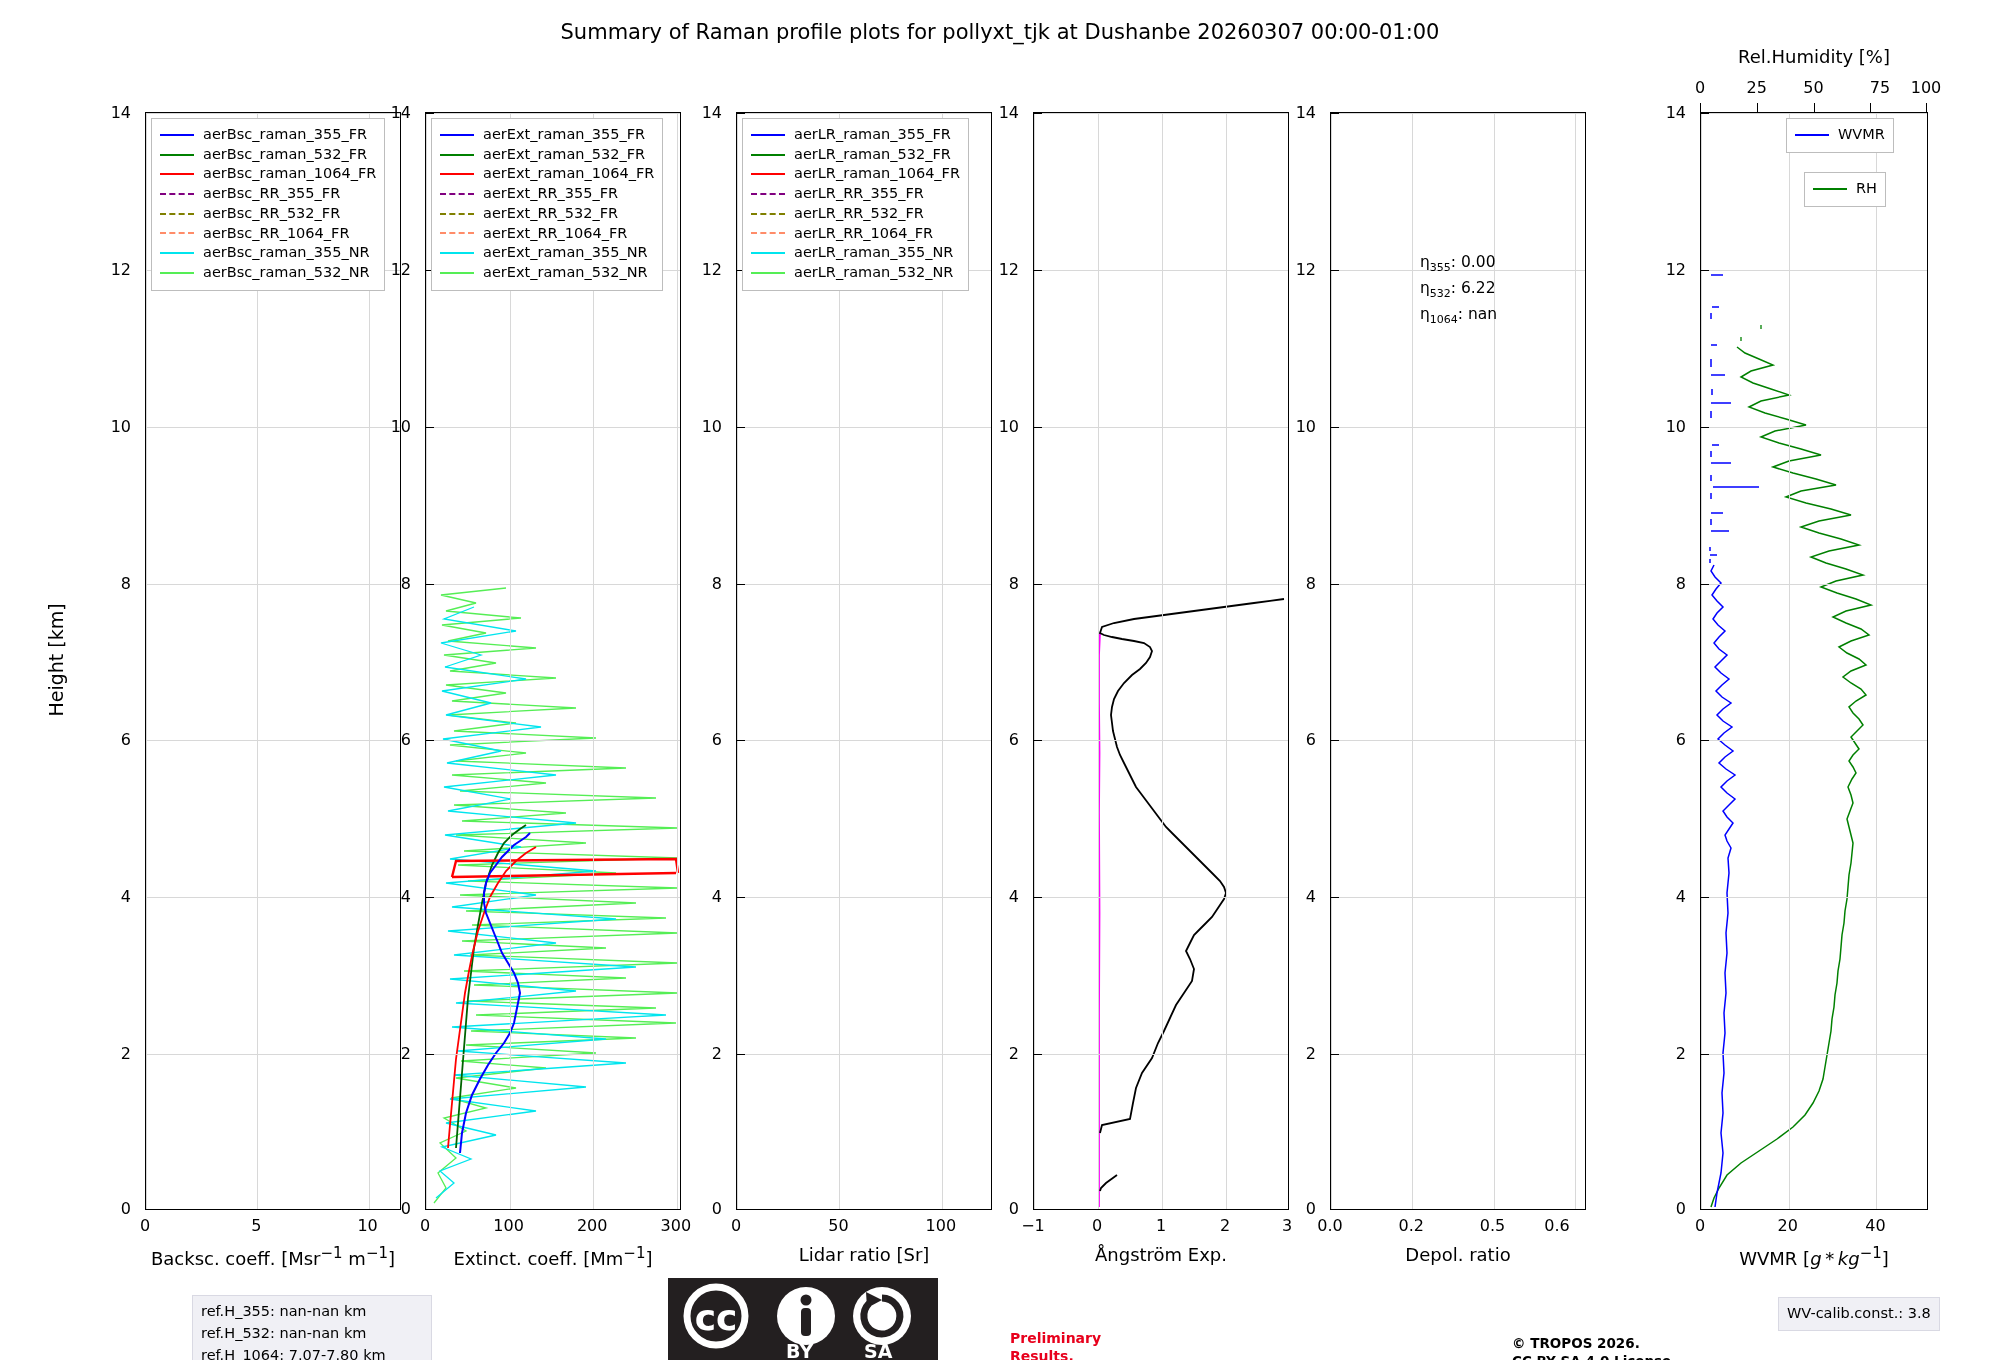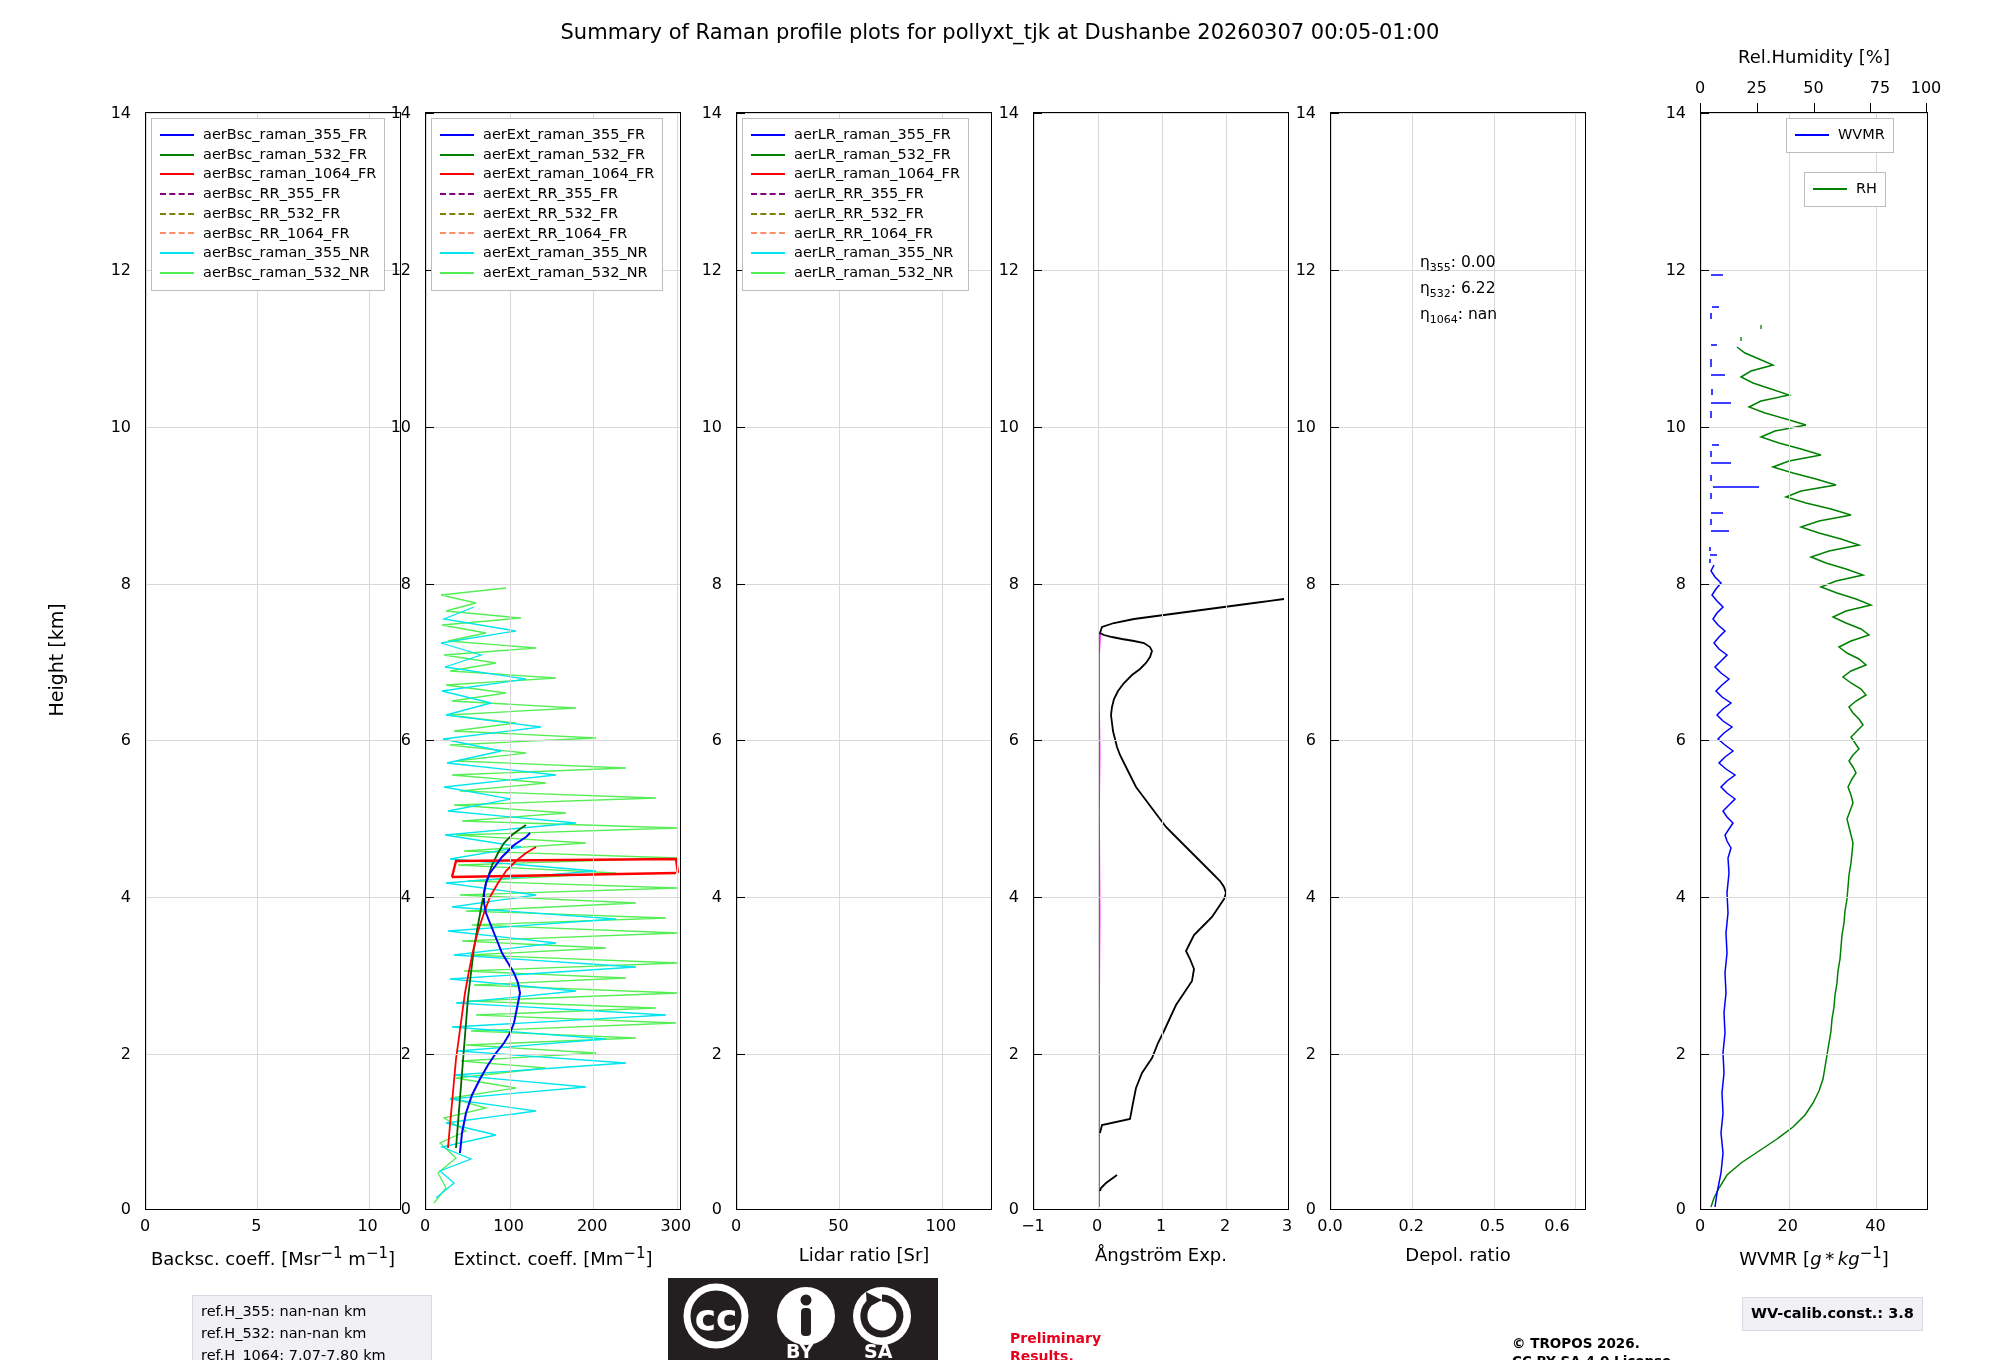--- a/index.html
+++ b/index.html
@@ -28,21 +28,21 @@
   #prelim{position:absolute;left:1010px;top:1330px;color:#e8001c;font-size:14px;font-weight:bold;line-height:1.25;}
   #tropos{position:absolute;left:1512px;top:1335px;font-size:13.5px;font-weight:bold;line-height:1.3;}
   .toptitle{position:absolute;top:-66px;width:100%;text-align:center;font-size:18px;}
   .toptick{position:absolute;top:-9px;width:1px;height:9px;background:#000;}
   .toplabel{position:absolute;top:-34px;transform:translateX(-50%);font-size:16px;}
   svg{display:block;}
 </style>
 </head>
 <body>
 
-<div id="title">Summary of Raman profile plots for pollyxt_tjk at Dushanbe 20260307 00:05-01:00</div>
+<div id="title">Summary of Raman profile plots for pollyxt_tjk at Dushanbe 20260307 00:00-01:00</div>
 <div id="yaxis-title">Height [km]</div>
 
 <div class="panel" id="p1" style="left:145px;width:256px;">
   <div class="plotbox">
     <div class="gridh" style="top:0px"></div>
       <div class="gridh" style="top:156.9px"></div>
       <div class="gridh" style="top:313.7px"></div>
       <div class="gridh" style="top:470.6px"></div>
       <div class="gridh" style="top:627.4px"></div>
       <div class="gridh" style="top:784.3px"></div>
@@ -447,21 +447,21 @@
       </div>
   </div>
 </div>
 
 <div class="note" style="left:192px;top:1295px;width:222px;">
   <div>ref.H_355: nan-nan km</div>
   <div>ref.H_532: nan-nan km</div>
   <div>ref.H_1064: 7.07-7.80 km</div>
 </div>
 
-<div class="note" style="left:1742px;top:1297px;font-weight:bold;">
+<div class="note" style="left:1778px;top:1297px;">
   <span>WV-calib.const.: 3.8</span>
 </div>
 
 <div id="cc">
   <svg width="270" height="86" viewBox="0 0 270 86">
     <rect x="0" y="0" width="270" height="86" fill="#231f20"></rect>
     <circle cx="48" cy="38" r="29" fill="none" stroke="#ffffff" stroke-width="7"></circle>
     <text x="48" y="52" font-family="DejaVu Sans, sans-serif" font-size="36" font-weight="bold" fill="#ffffff" text-anchor="middle">cc</text>
     <circle cx="138" cy="38" r="29" fill="#ffffff"></circle>
     <circle cx="138" cy="22" r="5.5" fill="#231f20"></circle>

